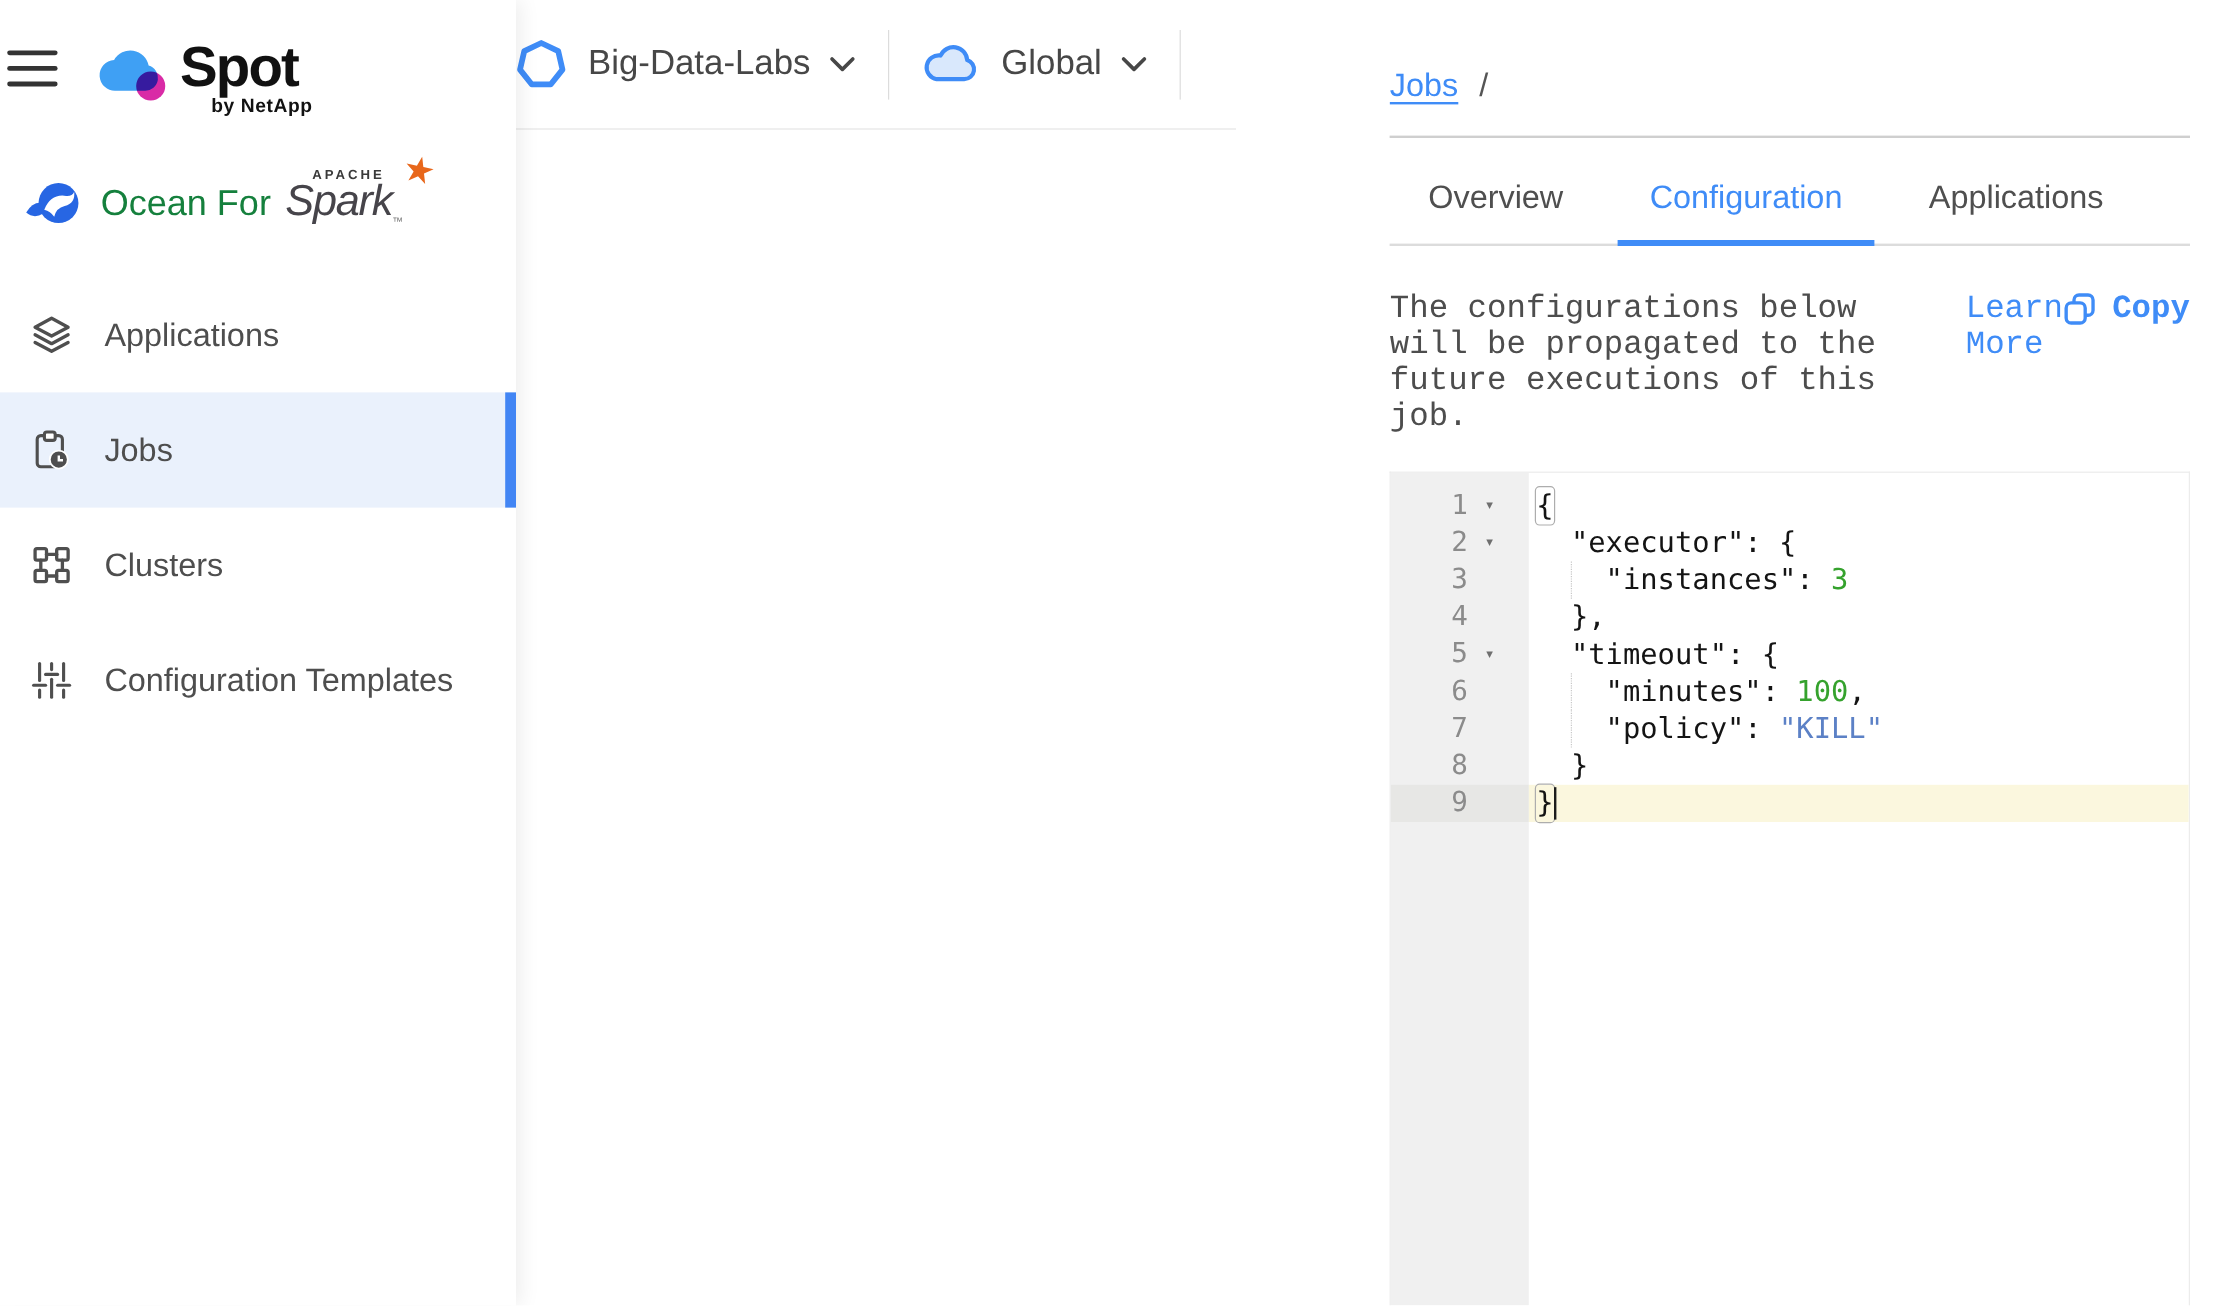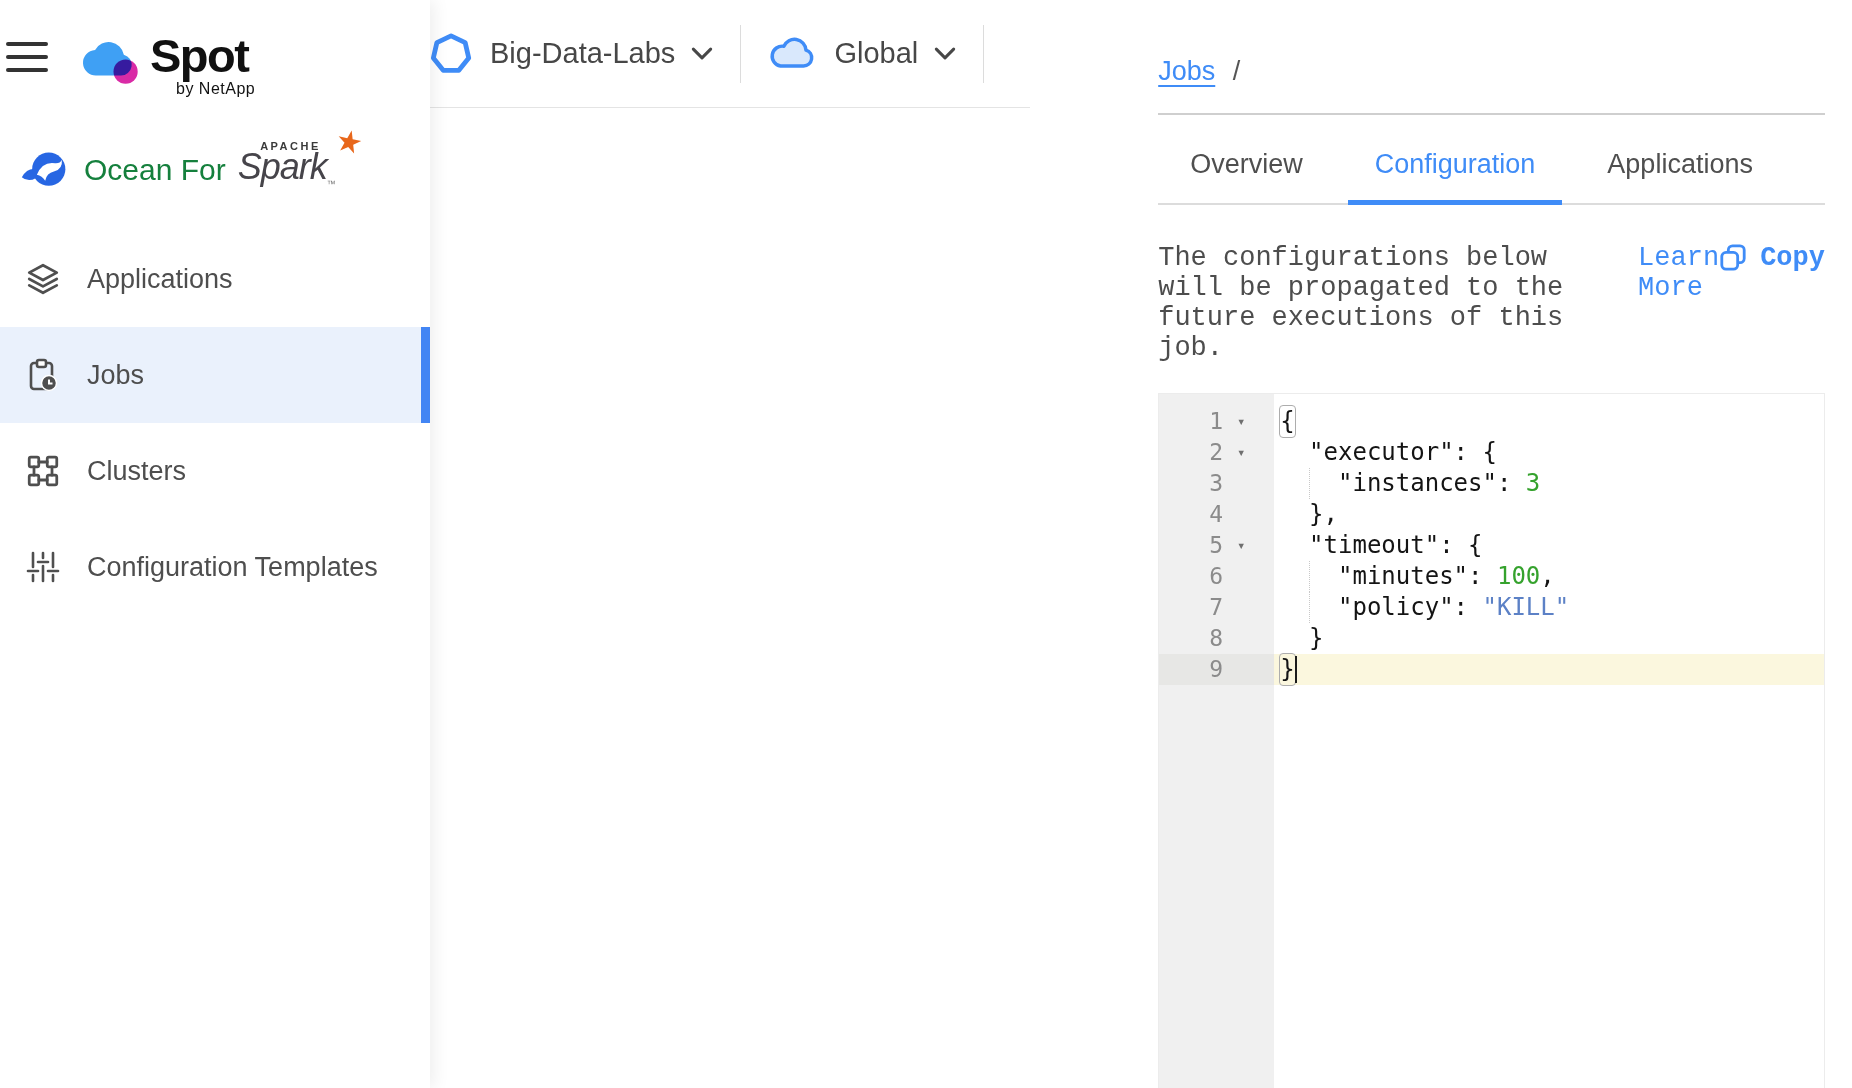--- a/index.html
+++ b/index.html
@@ -10,21 +10,21 @@
   
   .sidebar { width:430px; flex:none; background:#fff; position:relative; z-index:5;
              box-shadow:4px 0 16px rgba(0,0,0,.07); }
   .sidebar-top { display:flex; align-items:flex-start; padding:34px 0 0 6px; }
   .hamburger { width:42px; margin-top:8px; cursor:pointer; }
   .hamburger span { display:block; width:42px; height:4px; background:#333; border-radius:2px; margin-bottom:9px; }
   .spot-logo { margin-left:34px; display:flex; align-items:flex-start; }
   .spot-cloud { margin-top:2px; }
   .spot-txtcol { display:flex; flex-direction:column; margin-left:6px; }
   .spot-word { font-size:47px; font-weight:800; letter-spacing:-1.5px; color:#111; line-height:44px; }
-  .spot-byline { font-size:16px; font-weight:400; color:#121212; margin-top:2px; margin-left:26px; letter-spacing:.5px; }
+  .spot-byline { font-size:16px; font-weight:700; color:#121212; margin-top:2px; margin-left:26px; letter-spacing:.5px; }
 
   .product-row { display:flex; align-items:center; padding:42px 0 0 20px; }
   .product-label { font-size:30px; color:#15803d; margin-left:16px; white-space:nowrap; }
   .spark-logo { position:relative; margin-left:12px; display:inline-block; padding-right:22px; }
   .spark-apache { display:block; font-size:11px; font-weight:700; letter-spacing:2.5px; color:#3a3a3a; text-align:right; margin-right:14px; }
   .spark-word { font-size:36px; font-style:italic; font-weight:400; color:#46444a; line-height:30px; letter-spacing:-1px; }
   .spark-tm { font-size:9px; color:#777; vertical-align:sub; }
   .spark-star { position:absolute; right:-6px; top:-16px; font-size:30px; color:var(--spark-orange,#E8671B); transform:rotate(12deg); font-style:normal; }
 
   .nav { margin-top:32px; }

